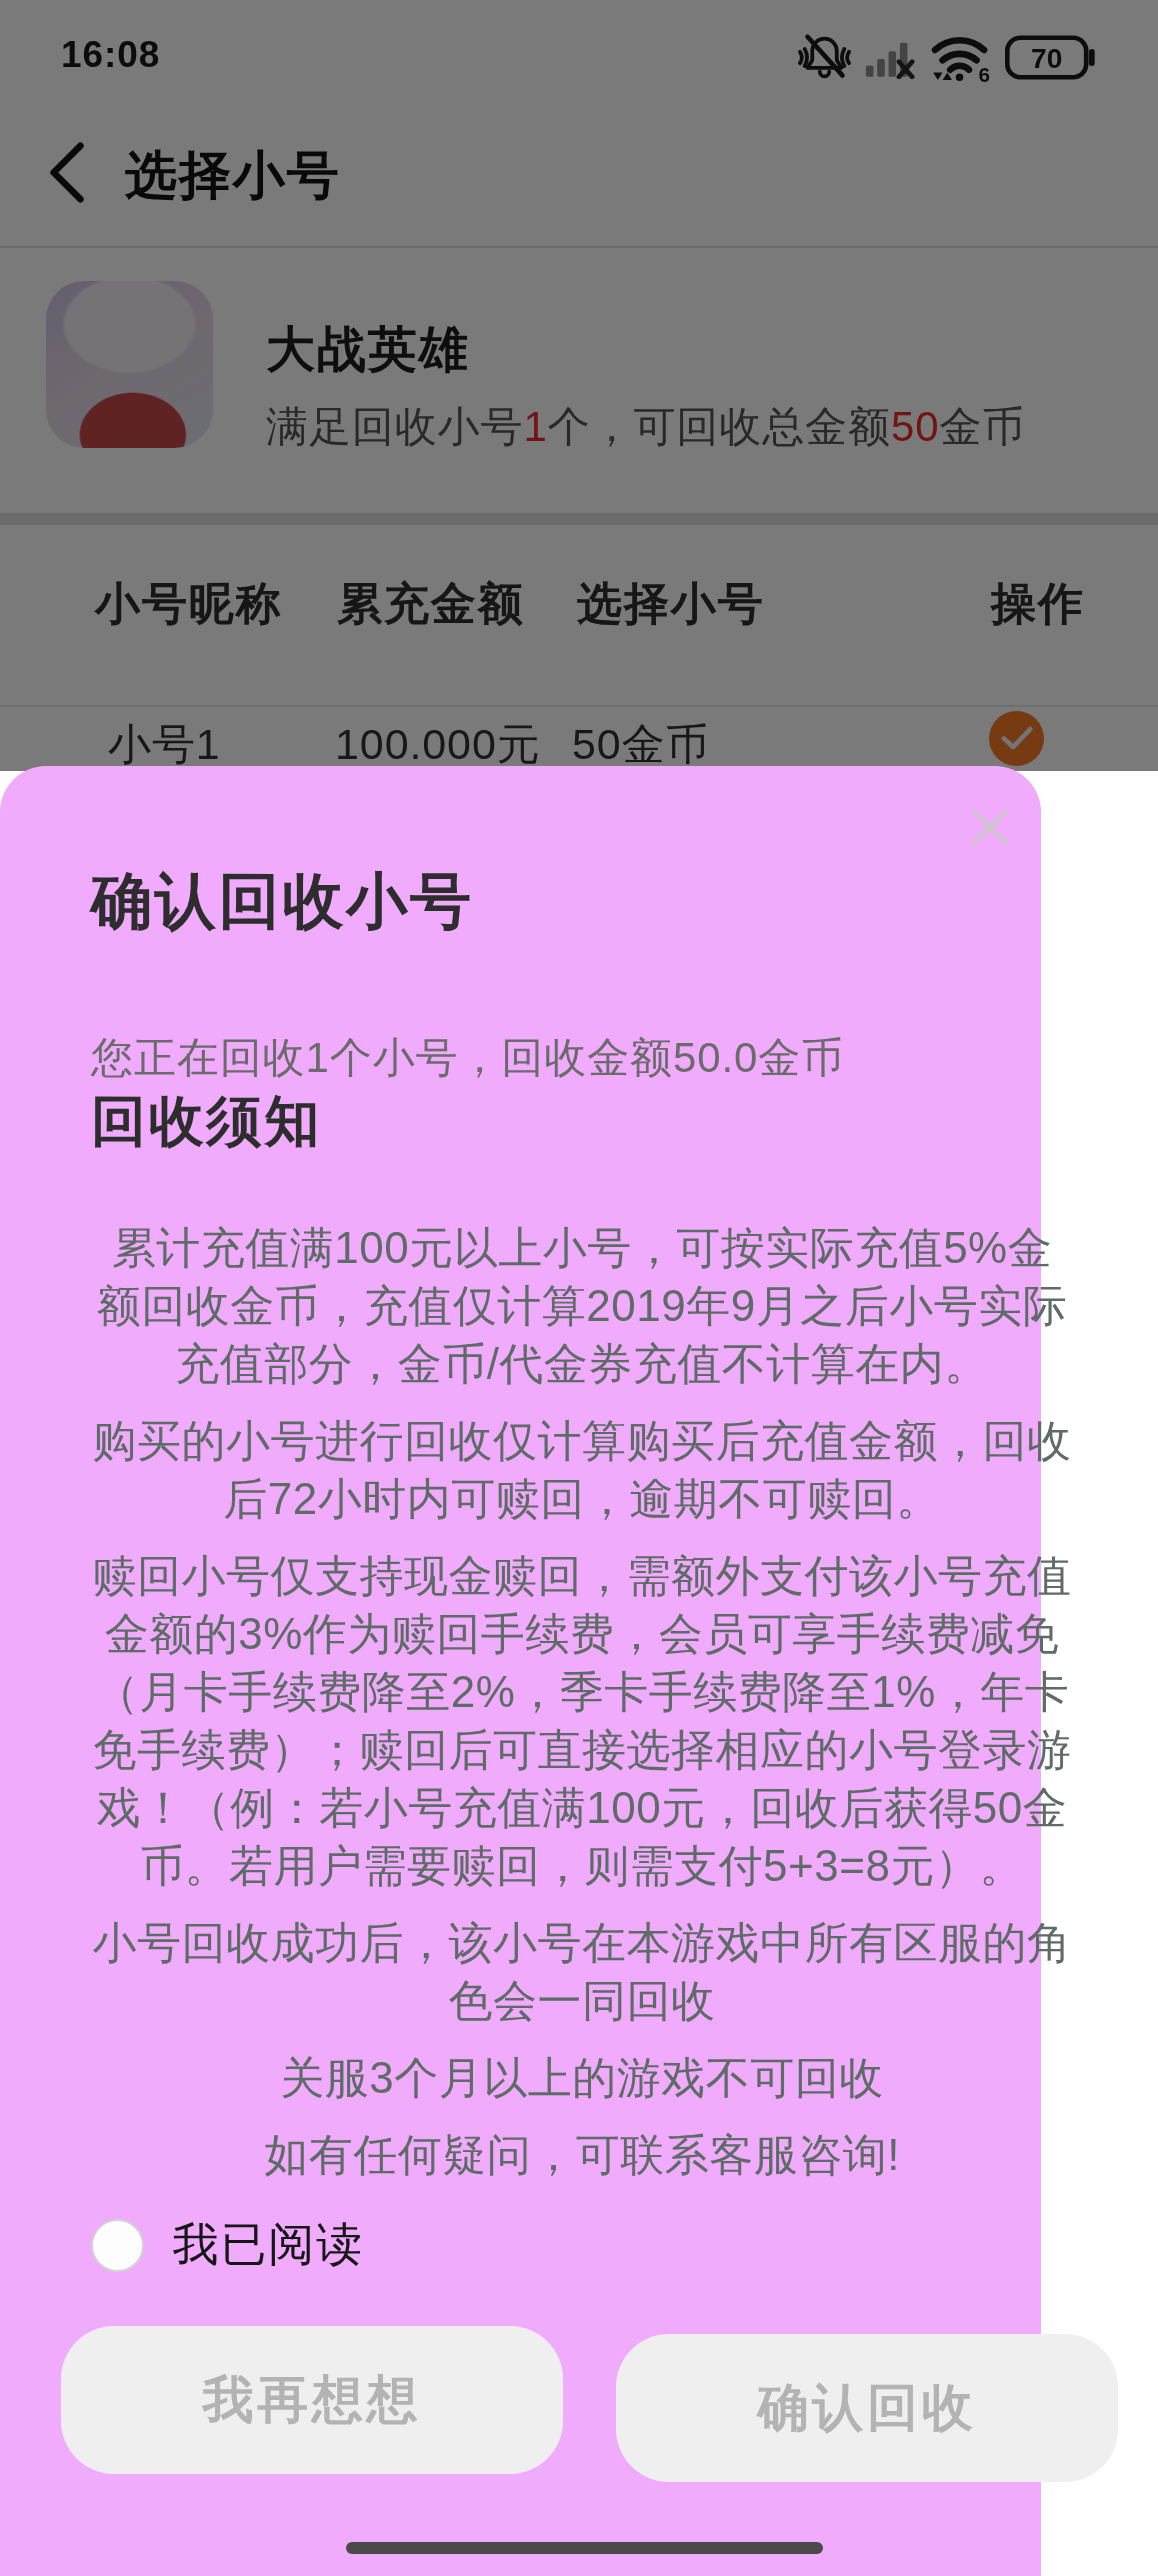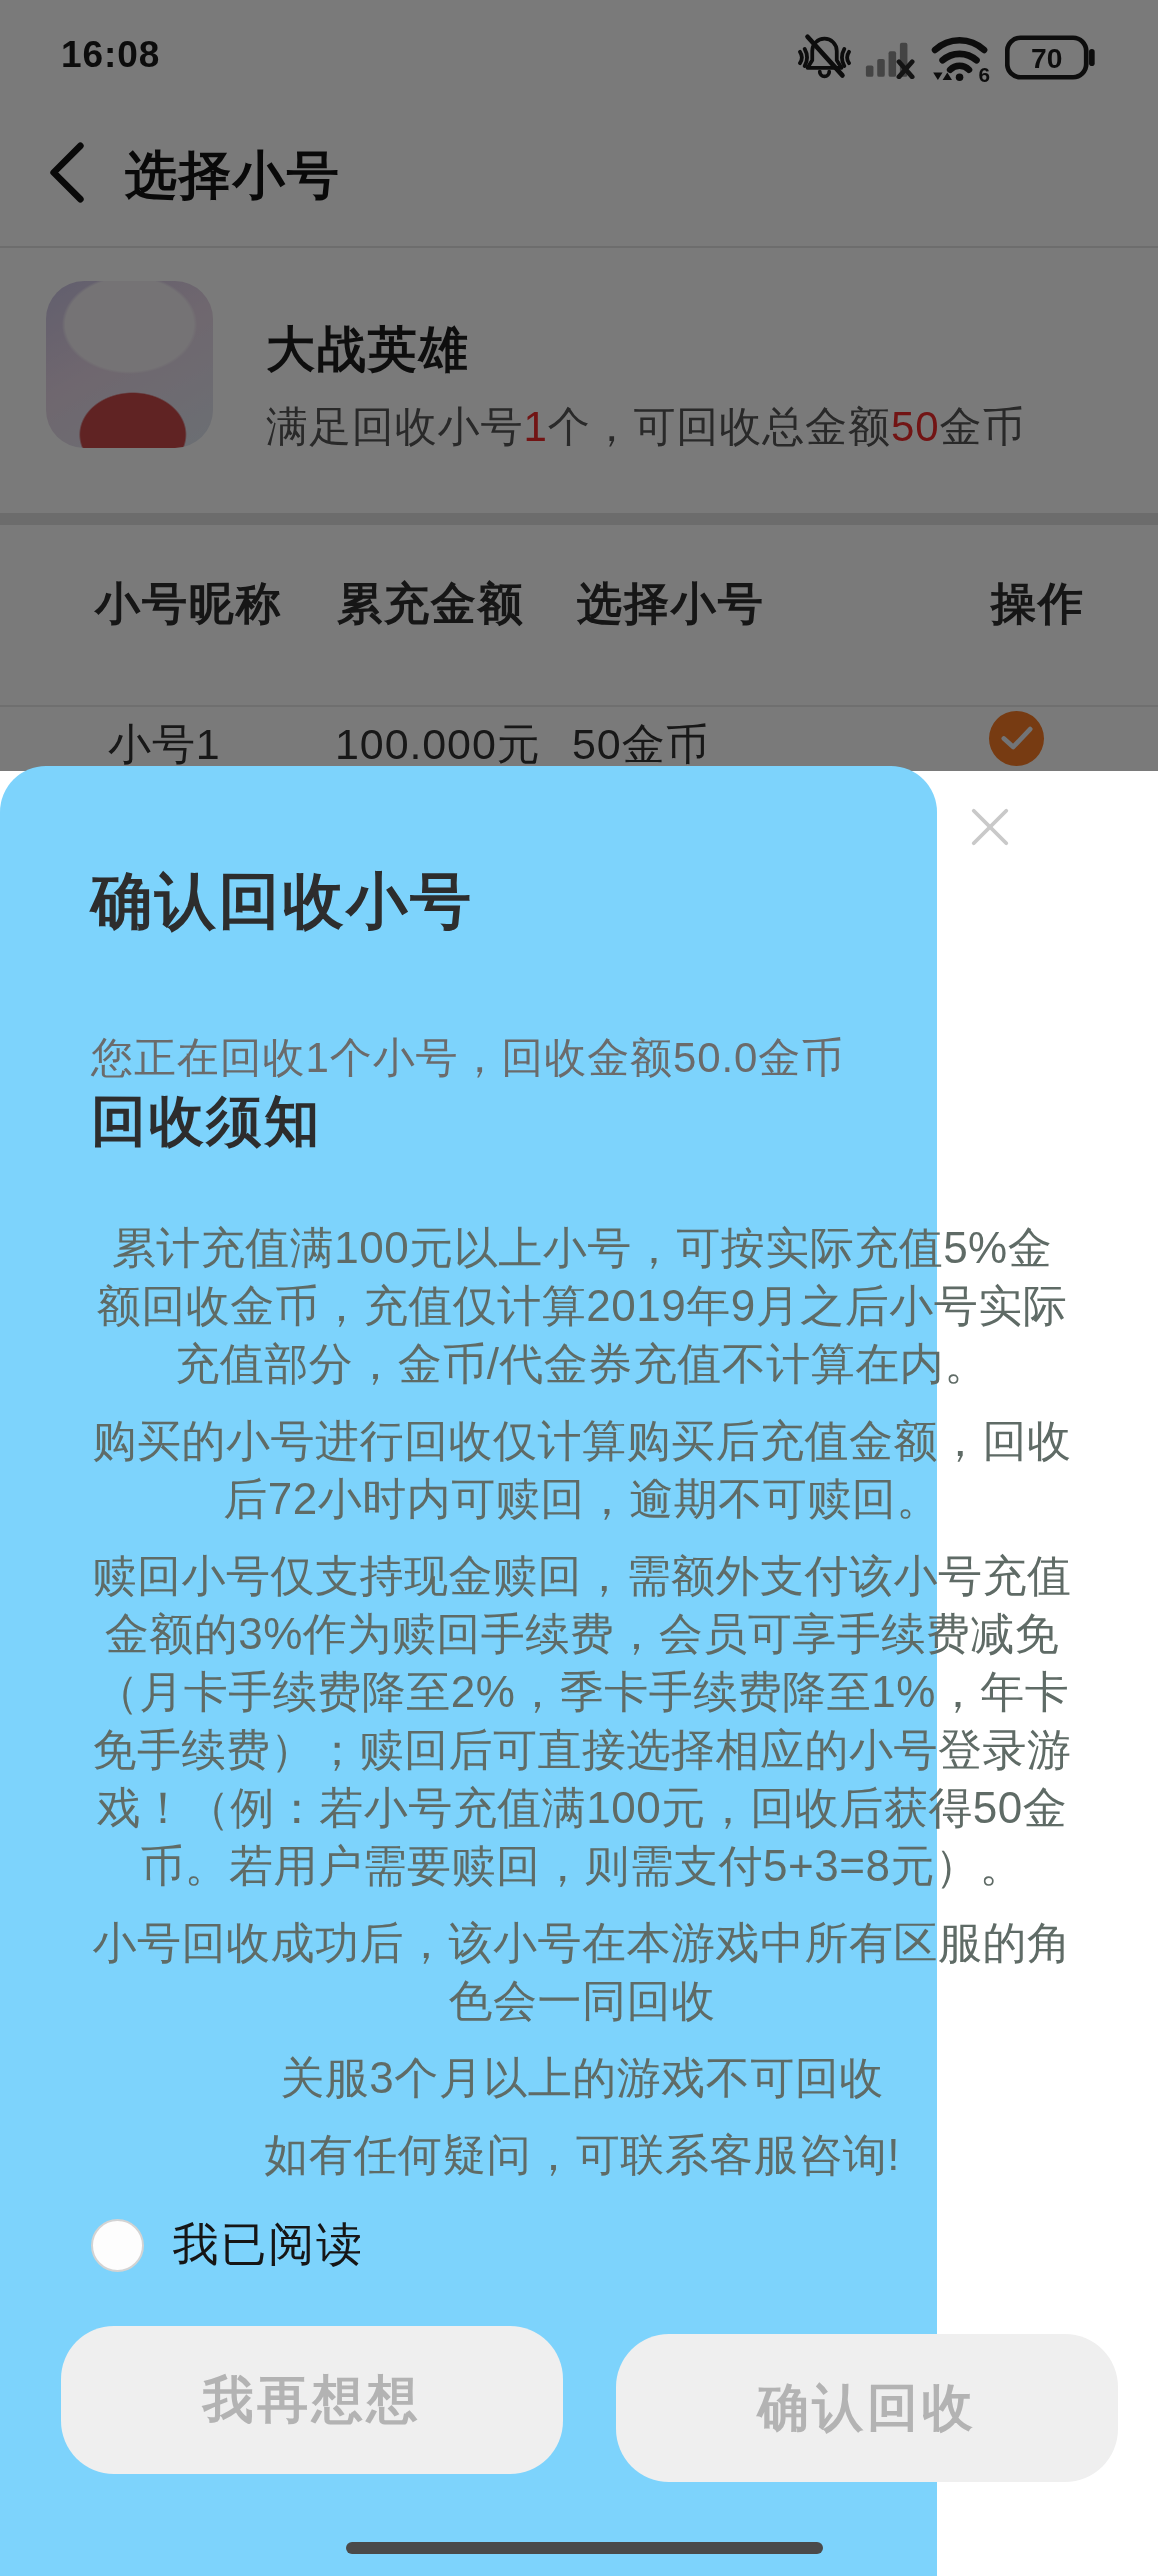--- a/index.html
+++ b/index.html
@@ -36,22 +36,22 @@
   .check-circle{
     left:989px;top:711px;width:55px;height:55px;border-radius:50%;
     background:#f97c26;display:flex;align-items:center;justify-content:center;
   }
 
   
   .dim{position:absolute;left:0;top:0;width:1159px;height:771px;background:rgba(0,0,0,0.52);z-index:5;}
 
   
   .sheet{
-    position:absolute;left:0;top:766px;width:937px;height:1810px;
-    background:#7dd3fc;border-radius:46px 46px 0 0;z-index:10;
+    position:absolute;left:0;top:766px;width:1041px;height:1810px;
+    background:#f0abfc;border-radius:46px 46px 0 0;z-index:10;
   }
   .close-x{left:1051px;top:796px;width:61px;height:61px;display:flex;align-items:center;justify-content:center;}
   .modal-title{left:91px;top:861px;font-size:61px;font-weight:700;color:#2d2d2d;letter-spacing:2.8px;}
   .modal-summary{left:91px;top:986px;font-size:42px;color:#6b6b6b;letter-spacing:0.9px;}
   .notice-title{left:91px;top:1085px;font-size:55px;font-weight:700;color:#2d2d2d;letter-spacing:2.8px;}
   .notice-body{left:91px;top:1206px;width:982px;}
   .np{font-size:44px;line-height:58px;color:#5f6b66;margin:12px 0 19px 0;letter-spacing:0.5px;text-align:center;}
 
   .agree-row{left:91px;top:2213px;display:flex;align-items:center;gap:28.5px;}
   .agree-circle{width:53px;height:53px;border-radius:50%;border:2.8px solid #d3d3d3;background:#fdfdfd;box-sizing:border-box;}

